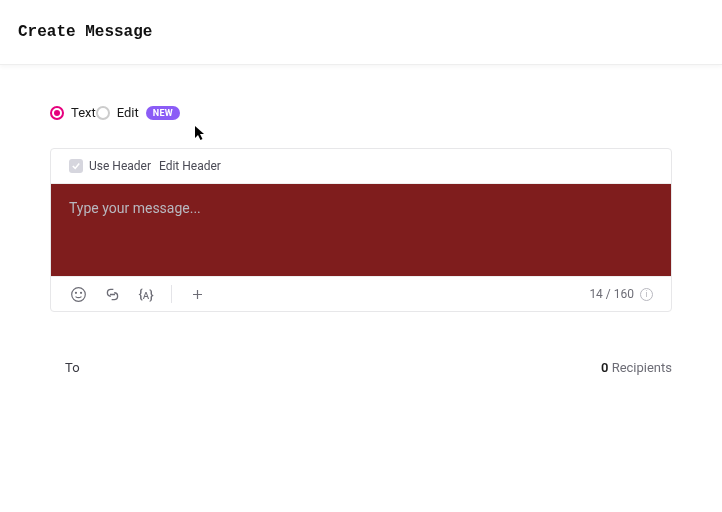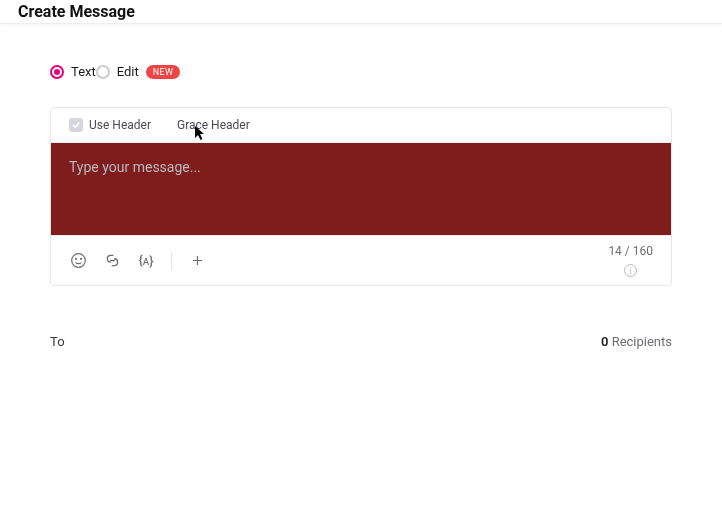--- a/index.html
+++ b/index.html
@@ -6,23 +6,24 @@
   body {
     font-family: -apple-system, BlinkMacSystemFont, "Segoe UI", Roboto, Helvetica, Arial, sans-serif;
     background: #fff;
     color: #1a1a1a;
     width: 722px;
     height: 512px;
     overflow: hidden;
     position: relative;
   }
   .header-bar {
-    padding: 2px 18px;
+    padding: 23px 18px;
     border-bottom: 1px solid #eee;
     box-shadow: 0 2px 4px rgba(0,0,0,0.04);
+    font-family: Liberation Mono, monospace;
   }
   .page-title {
     font-size: 16px;
     font-weight: 700;
     color: #111;
   }
   .content {
     padding: 40px 50px 0 50px;
   }
   .radio-row {
@@ -50,24 +51,24 @@
   }
   .radio-circle.selected::after {
     content: "";
     position: absolute;
     top: 2px; left: 2px;
     width: 6px; height: 6px;
     border-radius: 50%;
     background: #e6007e;
   }
   .badge-new {
-    background: #ef4444;
+    background: #8b5cf6;
     color: #fff;
     font-size: 9px;
-    font-weight: 400;
+    font-weight: 700;
     padding: 2px 7px;
     border-radius: 9px;
     letter-spacing: 0.3px;
   }
   .composer {
     border: 1px solid #e7e7e9;
     border-radius: 4px;
     overflow: hidden;
   }
   .composer-header {
@@ -78,21 +79,21 @@
   }
   .sender-name {
     font-size: 14px;
     font-weight: 600;
     color: #2a2a2a;
     flex: 1;
   }
   .header-actions {
     display: flex;
     align-items: center;
-    gap: 26px;
+    gap: 8px;
     font-size: 12px;
     color: #4a4a55;
   }
   .checkbox {
     width: 14px;
     height: 14px;
     border-radius: 3px;
     background: #d6d6de;
     display: inline-flex;
     align-items: center;
@@ -140,34 +141,34 @@
     height: 18px;
     background: #e4e4e8;
   }
   .toolbar-spacer { flex: 1; }
   .char-count {
     font-size: 12px;
     color: #6d6d76;
     display: flex;
     align-items: center;
     gap: 6px;
-    flex-direction: column;
   }
   .info-icon {
     width: 13px; height: 13px;
     border: 1px solid #b8b8bf;
     border-radius: 50%;
     display: inline-flex;
     align-items: center;
     justify-content: center;
     font-size: 9px;
     color: #b8b8bf;
   }
   .to-section {
     margin-top: 48px;
+    margin-left: 15px;
   }
   .to-row {
     display: flex;
     align-items: center;
     justify-content: space-between;
     margin-bottom: 14px;
     font-size: 13px;
   }
   .to-label { color: #3a3a42; }
   .recipients-count { color: #6d6d76; }
@@ -230,21 +231,21 @@
     <div class="composer-header">
       <div class="header-actions">
         <div class="use-header-wrap">
           <span class="checkbox">
             <svg viewBox="0 0 10 10" width="8" height="8">
                 <path d="M1 5 L4 8 L9 2" stroke="#fff" stroke-width="2" fill="none"></path>
               </svg>
           </span>
           <span>Use Header</span>
         </div>
-        <span class="edit-header-link">Grace Header</span>
+        <span class="edit-header-link">Edit Header</span>
       </div>
     </div>
 
     <div class="message-body">
       <span class="message-placeholder">Type your message...</span>
     </div>
 
     <div class="composer-toolbar">
       <span class="tool-icon">
         <svg viewBox="0 0 20 20" width="17" height="17" fill="none" stroke="currentColor" stroke-width="1.4">

